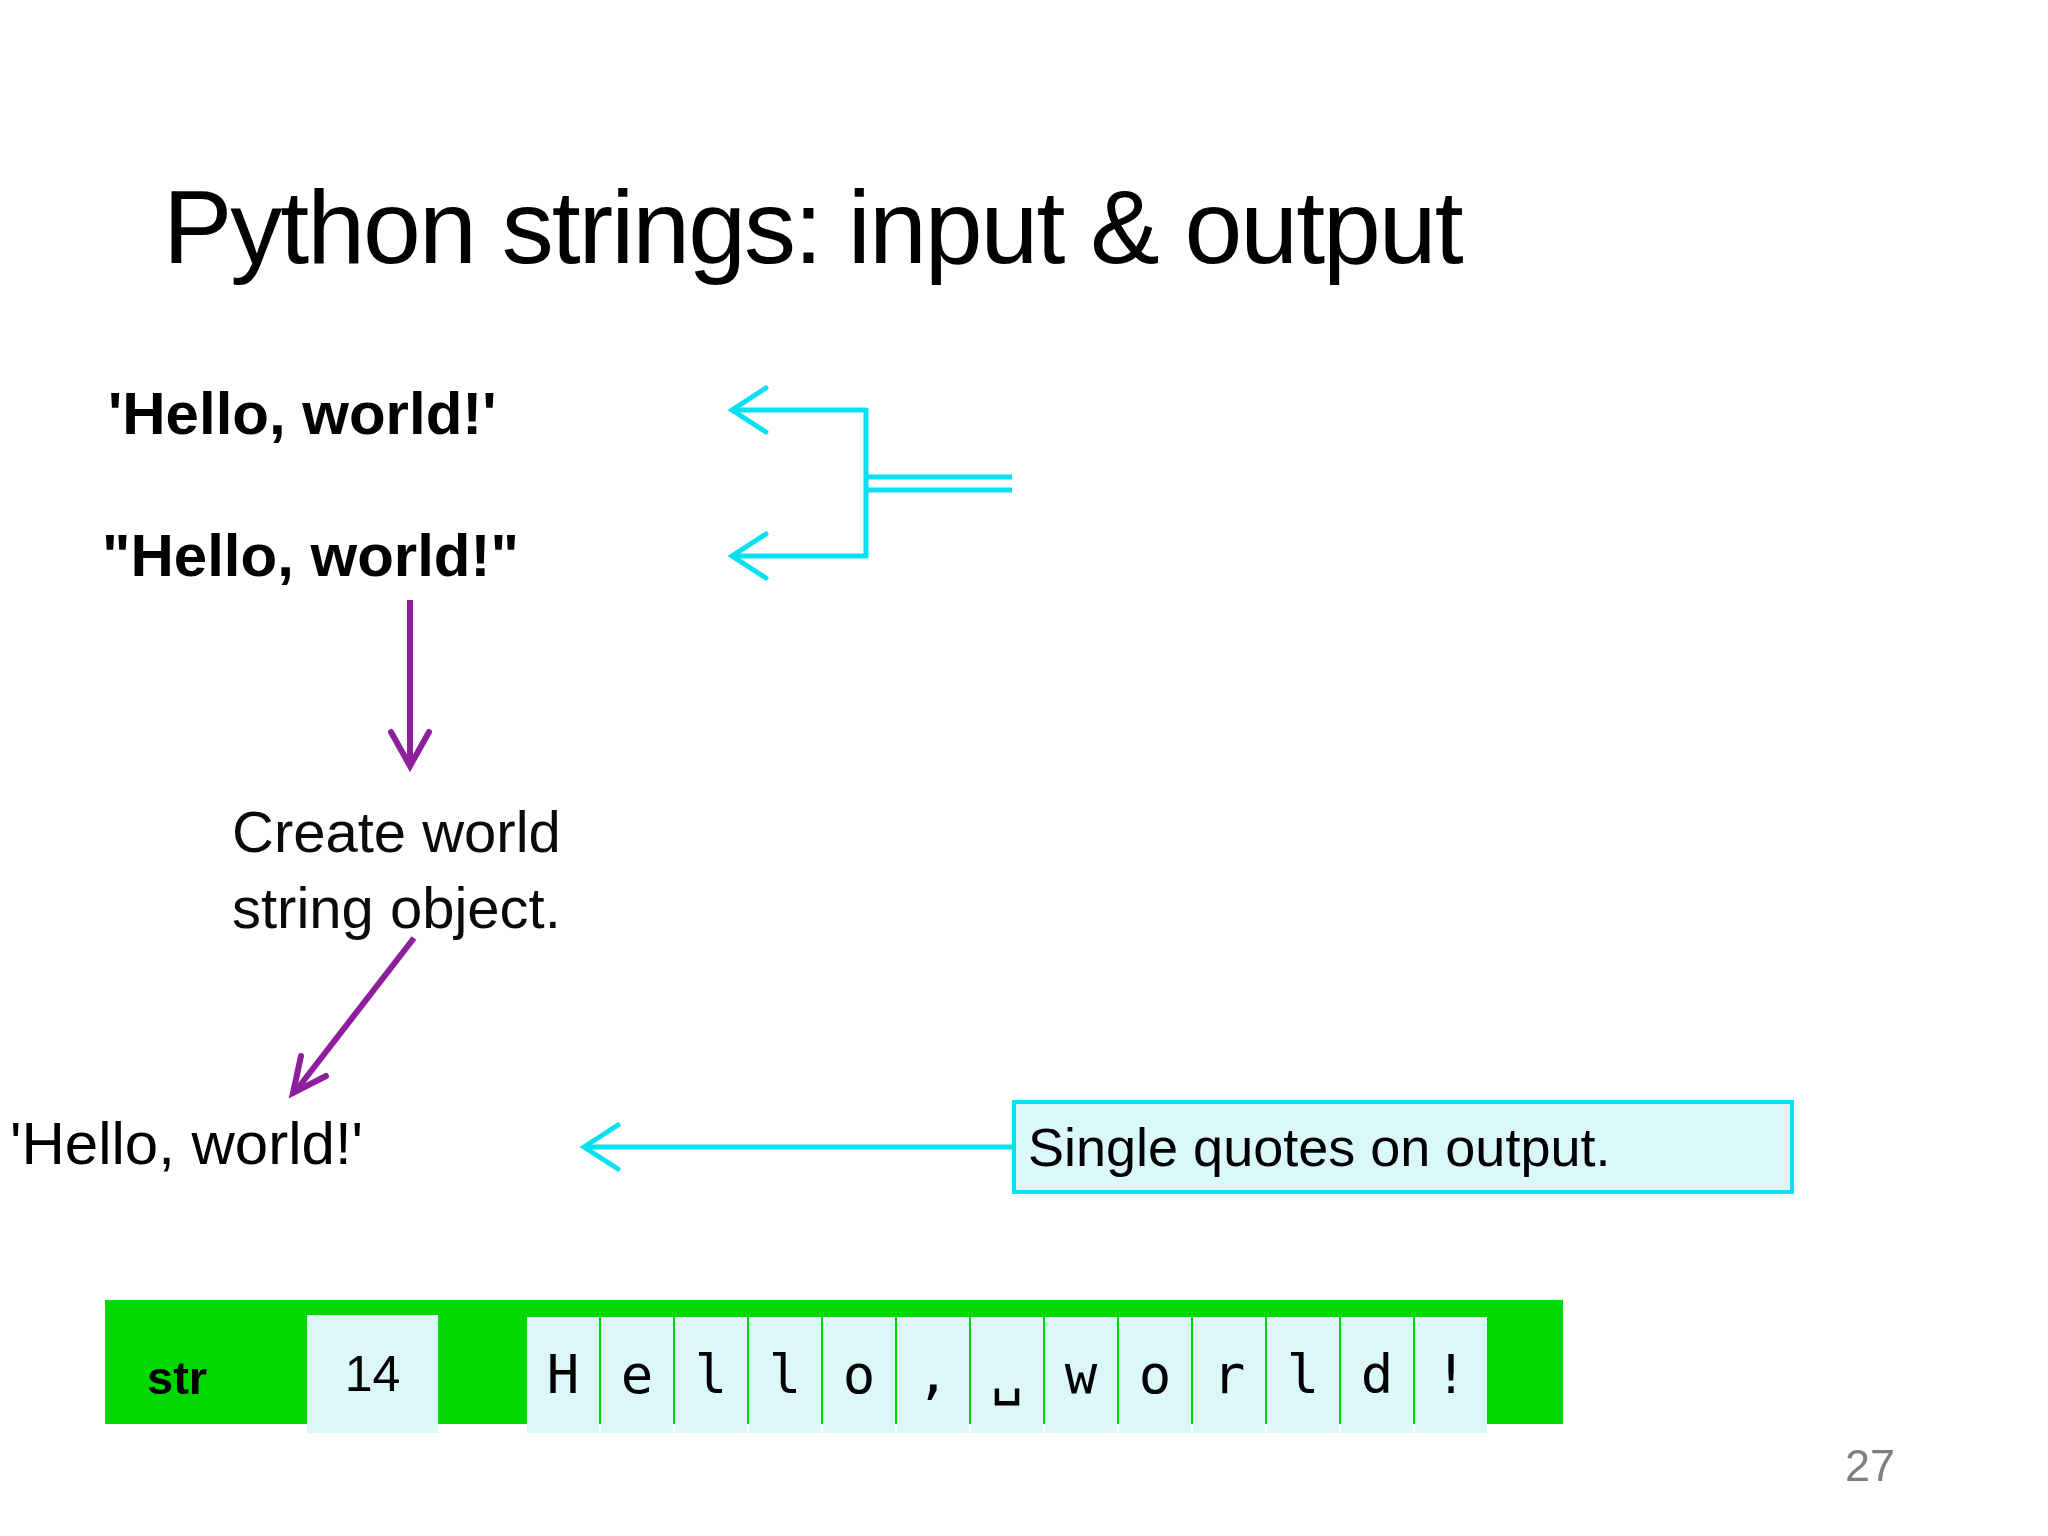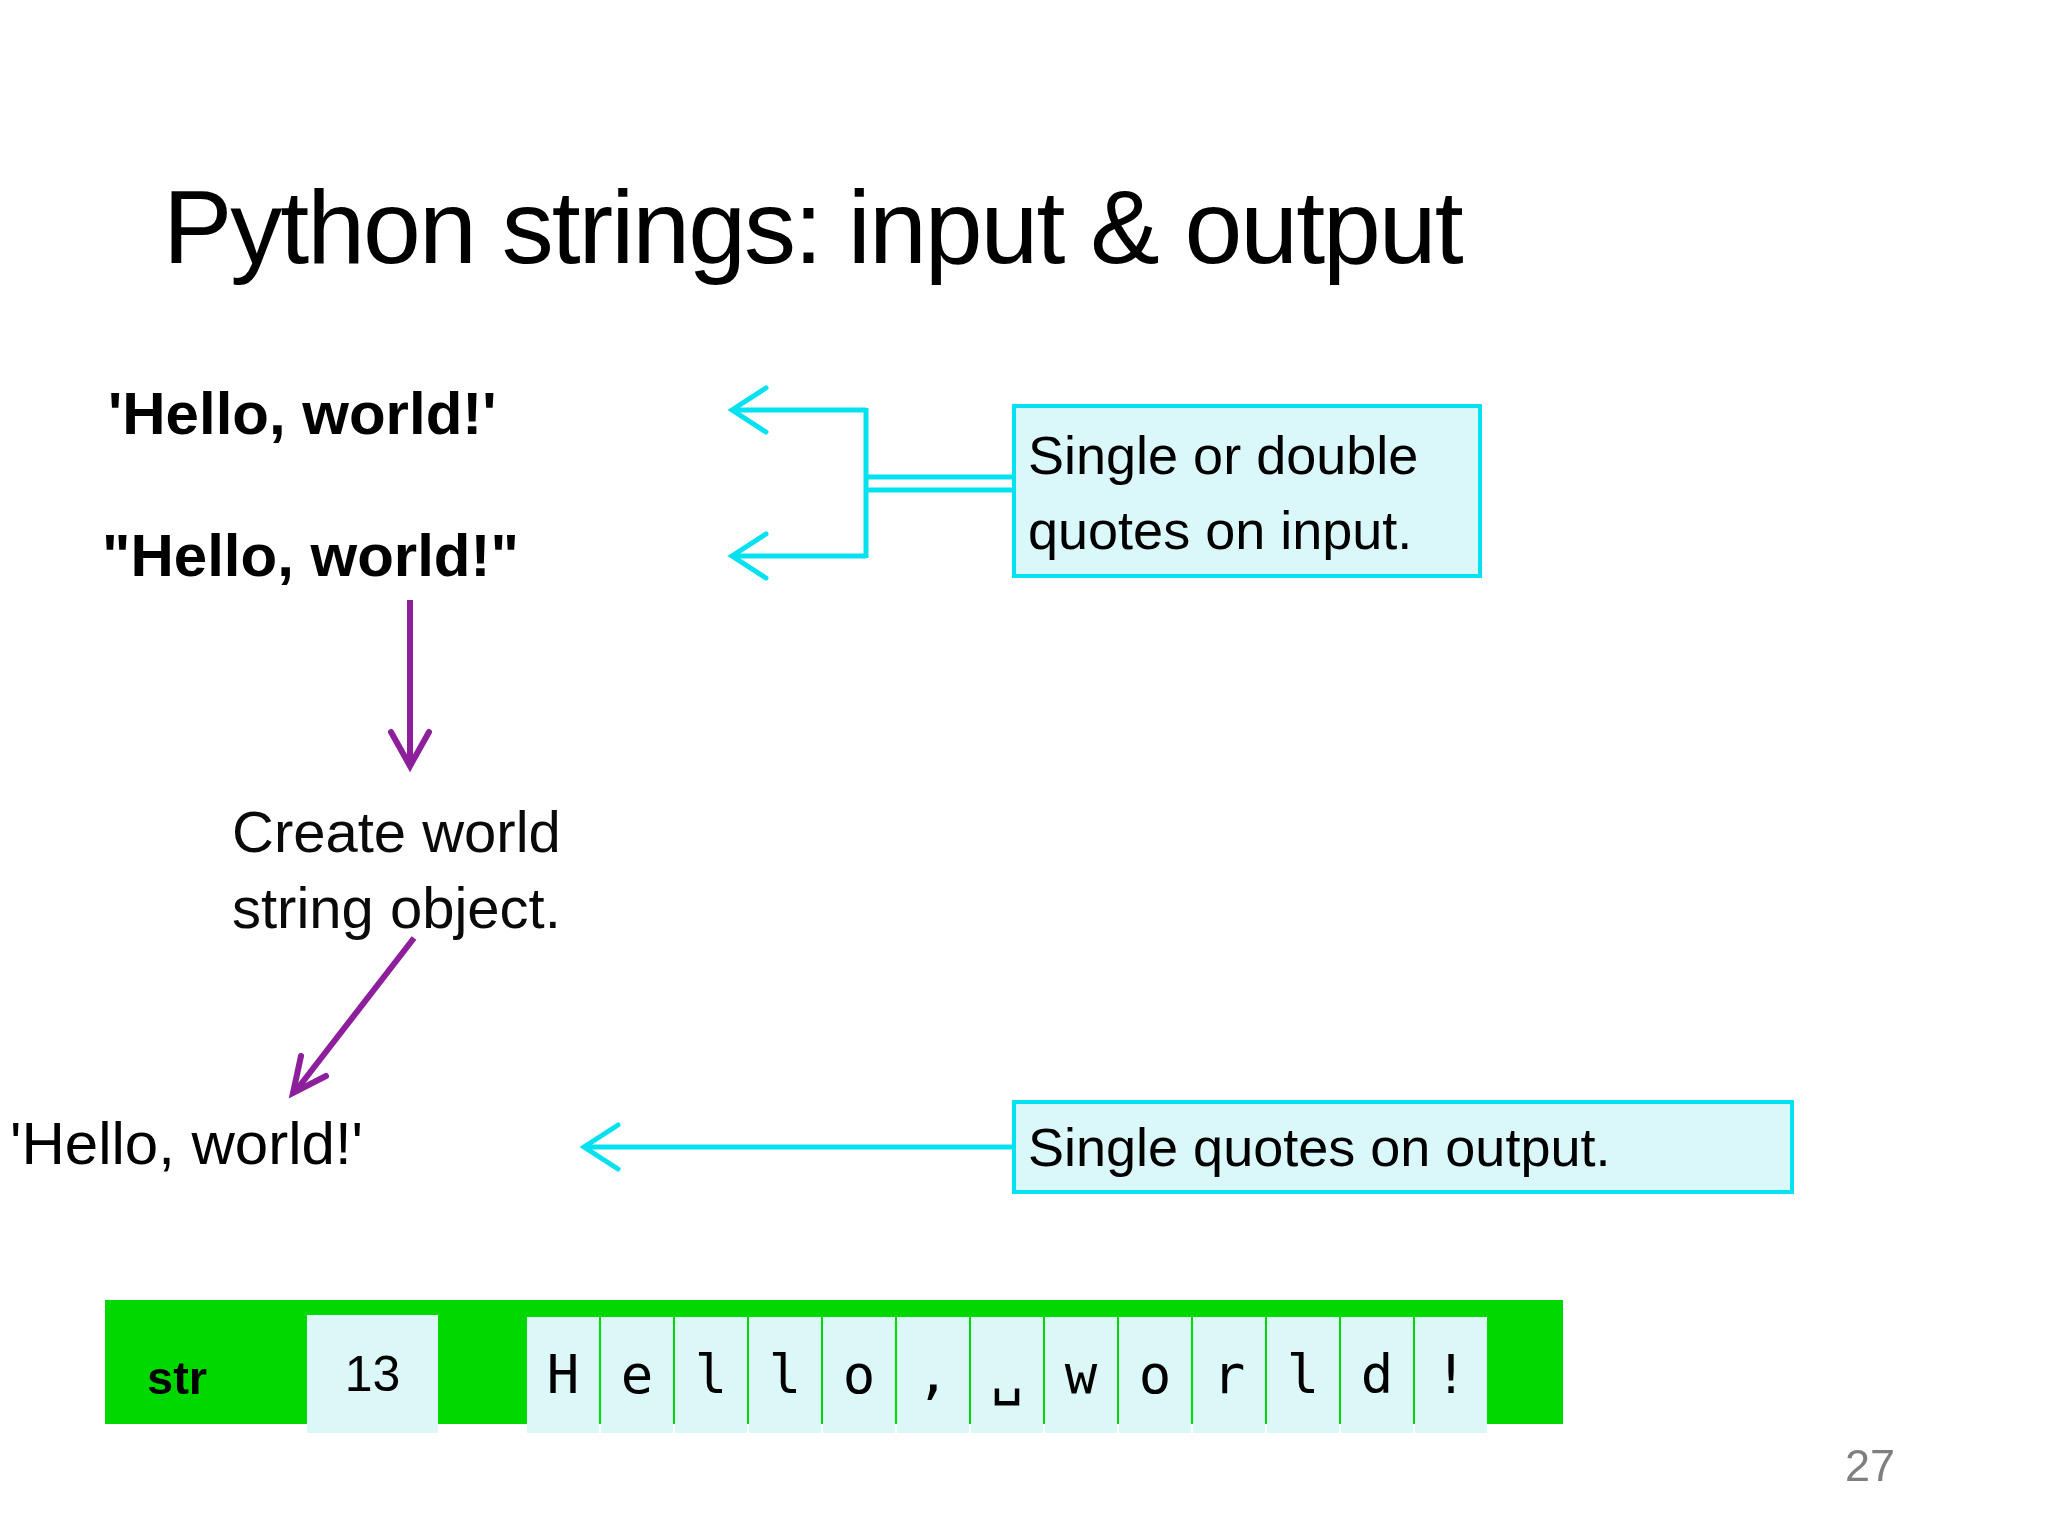--- a/index.html
+++ b/index.html
@@ -61,39 +61,35 @@
     <path d="M410 600 V 760" stroke="#8d1f9c" stroke-width="6" fill="none"></path>
     <path d="M391 732 L410 766 L429 732" stroke="#8d1f9c" stroke-width="6" fill="none" stroke-linecap="round"></path>
 
     <path d="M414 938 L 298 1088" stroke="#8d1f9c" stroke-width="6" fill="none"></path>
     <path d="M301 1056 L293 1093 L326 1076" stroke="#8d1f9c" stroke-width="6" fill="none" stroke-linecap="round"></path>
 
     <path d="M1012 1147 H 588" stroke="#05e1f0" stroke-width="5" fill="none"></path>
     <path d="M618 1125 L584 1147 L618 1169" stroke="#05e1f0" stroke-width="5" fill="none" stroke-linecap="round"></path>
   </svg>
 
-  <div id="callout-input" class="callout">
-    <div>Single or double</div>
-    <div>quotes on input.</div>
-  </div>
 
   <div id="note-create">
     <div>Create world</div>
     <div>string object.</div>
   </div>
 
   <div id="str-output" class="code">'Hello, world!'</div>
 
   <div id="callout-output" class="callout">
     <span>Single quotes on output.</span>
   </div>
 
   <div id="memory-bar">
     <div id="type-label">str</div>
-    <div id="length-cell">13</div>
+    <div id="length-cell">14</div>
     <div id="char-cells">
       <div class="char-cell">H</div>
       <div class="char-cell">e</div>
       <div class="char-cell">l</div>
       <div class="char-cell">l</div>
       <div class="char-cell">o</div>
       <div class="char-cell">,</div>
       <div class="char-cell">␣</div>
       <div class="char-cell">w</div>
       <div class="char-cell">o</div>

